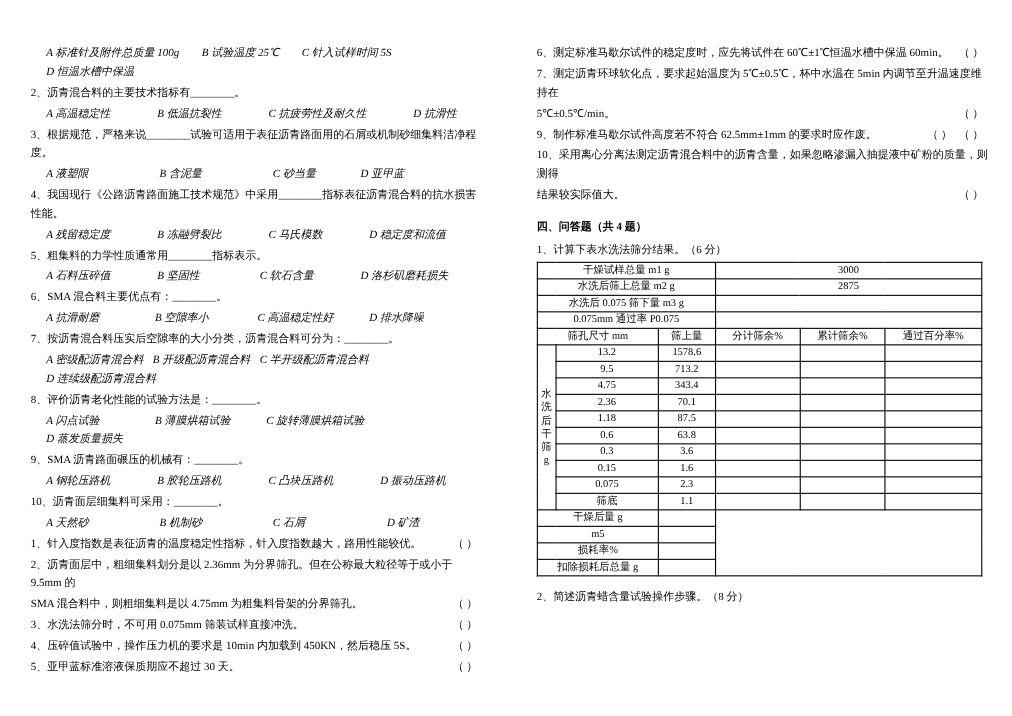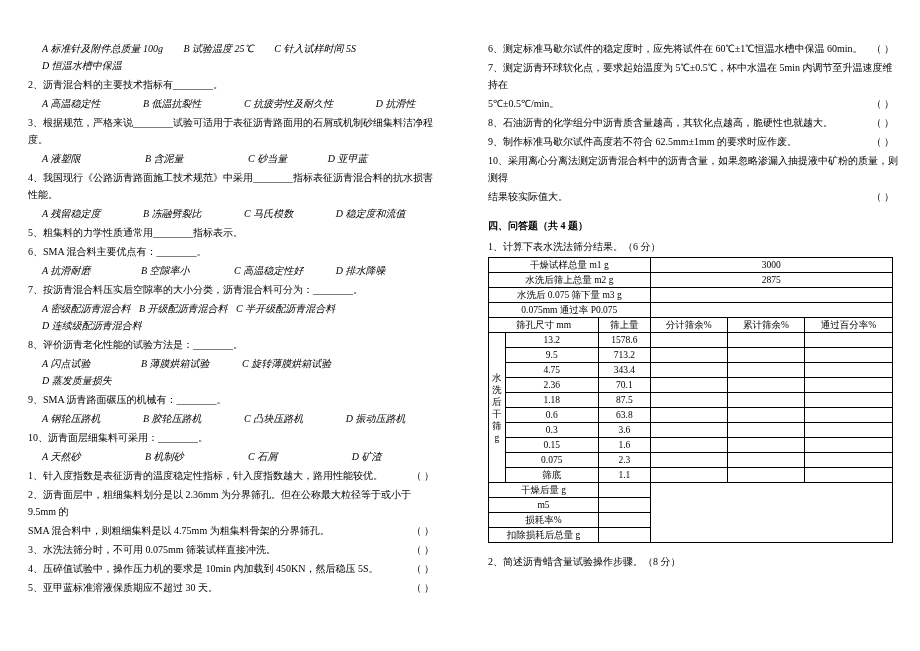--- a/index.html
+++ b/index.html
@@ -87,20 +87,26 @@
 
   <div class="q">4、我国现行《公路沥青路面施工技术规范》中采用________指标表征沥青混合料的抗水损害性能。</div>
   <div class="opts">
     <span class="opt" style="margin-right:40px">A  残留稳定度</span>
     <span class="opt" style="margin-right:40px">B  冻融劈裂比</span>
     <span class="opt" style="margin-right:40px">C  马氏模数</span>
     <span class="opt">D  稳定度和流值</span>
   </div>
 
   <div class="q">5、粗集料的力学性质通常用________指标表示。</div>
+  <div class="opts">
+    <span class="opt" style="margin-right:40px">A  石料压碎值</span>
+    <span class="opt" style="margin-right:52px">B  坚固性</span>
+    <span class="opt" style="margin-right:40px">C  软石含量</span>
+    <span class="opt">D  洛杉矶磨耗损失</span>
+  </div>
 
   <div class="q">6、SMA 混合料主要优点有：________。</div>
   <div class="opts">
     <span class="opt" style="margin-right:48px">A  抗滑耐磨</span>
     <span class="opt" style="margin-right:42px">B  空隙率小</span>
     <span class="opt" style="margin-right:30px">C  高温稳定性好</span>
     <span class="opt">D  排水降噪</span>
   </div>
 
   <div class="q">7、按沥青混合料压实后空隙率的大小分类，沥青混合料可分为：________。</div>
@@ -141,21 +147,21 @@
   <div class="q"><span>SMA 混合料中，则粗细集料是以 4.75mm 为粗集料骨架的分界筛孔。</span><span class="paren">（        ）</span></div>
   <div class="q"><span>3、水洗法筛分时，不可用 0.075mm 筛装试样直接冲洗。</span><span class="paren">（        ）</span></div>
   <div class="q"><span>4、压碎值试验中，操作压力机的要求是 10min 内加载到 450KN，然后稳压 5S。</span><span class="paren">（        ）</span></div>
   <div class="q"><span>5、亚甲蓝标准溶液保质期应不超过 30 天。</span><span class="paren">（        ）</span></div>
 </div>
 
 <div class="col">
   <div class="q"><span>6、测定标准马歇尔试件的稳定度时，应先将试件在 60℃±1℃恒温水槽中保温 60min。</span><span class="paren">（        ）</span></div>
   <div class="q">7、测定沥青环球软化点，要求起始温度为 5℃±0.5℃，杯中水温在 5min 内调节至升温速度维持在</div>
   <div class="q"><span>5℃±0.5℃/min。</span><span class="paren">（        ）</span></div>
-  <div class="q"><span>8、石油沥青的化学组分中沥青质含量越高，其软化点越高，脆硬性也就越大。</span><span class="paren">（        ）</span></div>
+  <div class="q"><span class="paren">（        ）</span></div>
   <div class="q"><span>9、制作标准马歇尔试件高度若不符合 62.5mm±1mm 的要求时应作废。</span><span class="paren">（        ）</span></div>
   <div class="q">10、采用离心分离法测定沥青混合料中的沥青含量，如果忽略渗漏入抽提液中矿粉的质量，则测得</div>
   <div class="q"><span>结果较实际值大。</span><span class="paren">（        ）</span></div>
 
   <div class="section">四、问答题（共 4 题）</div>
   <div class="q">1、计算下表水洗法筛分结果。（6 分）</div>
 
   <table>
     <tbody>
         <tr>

